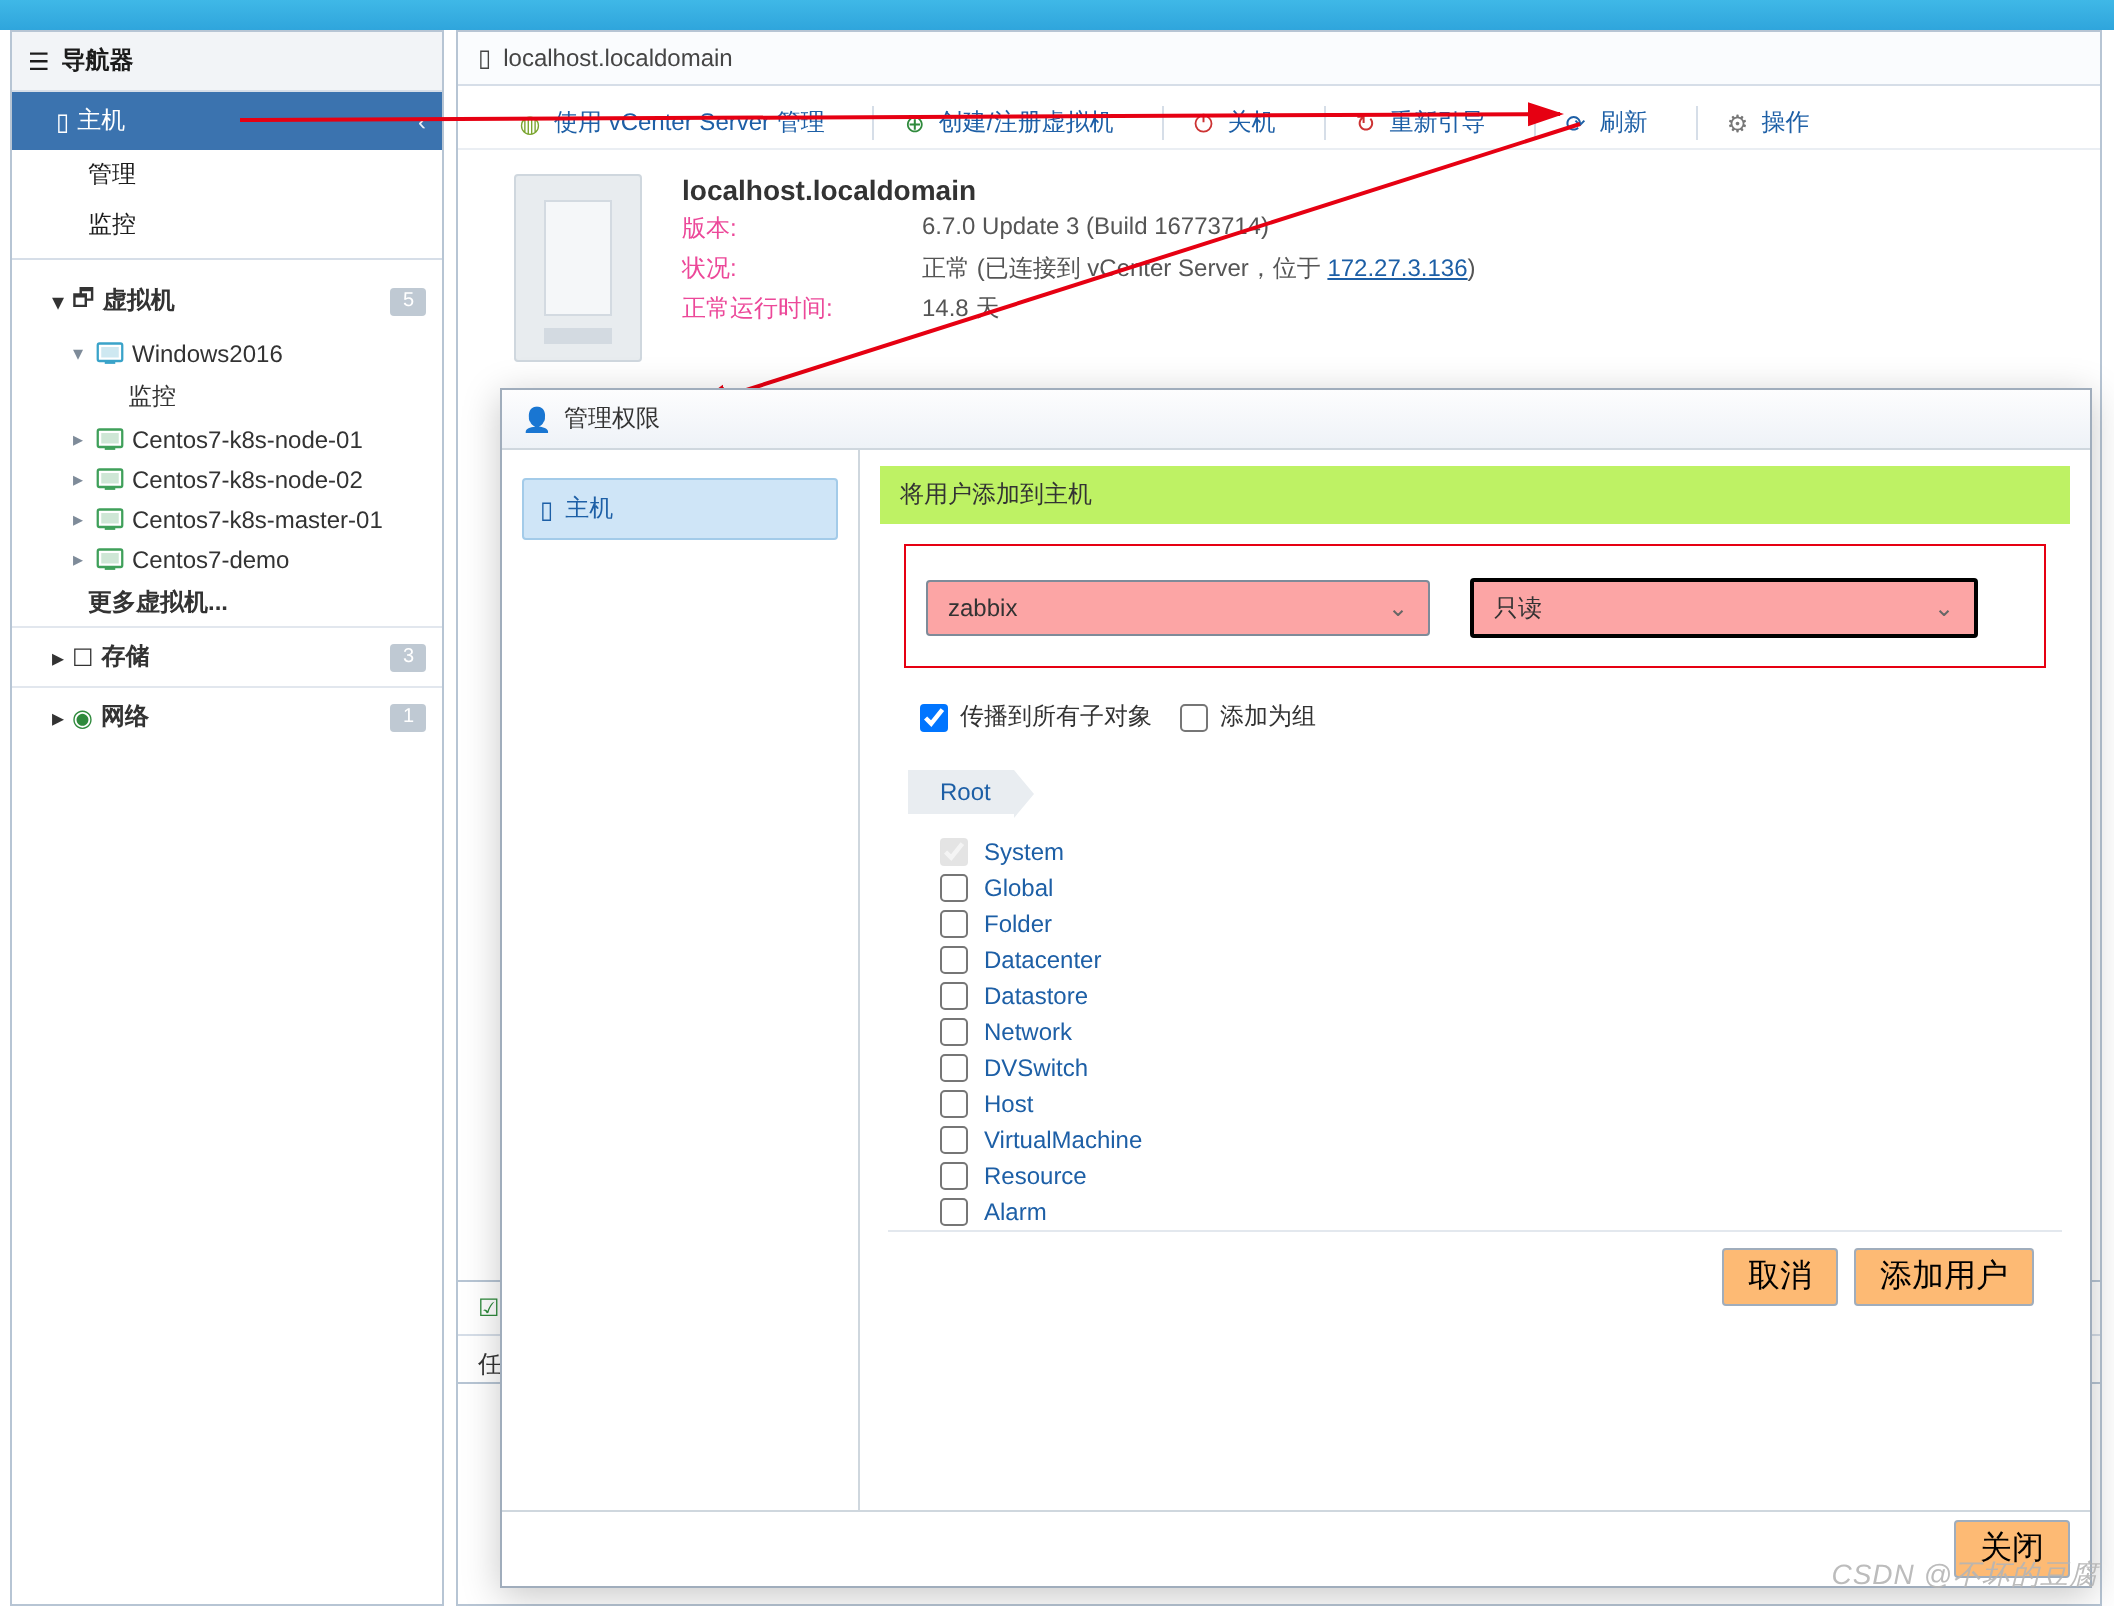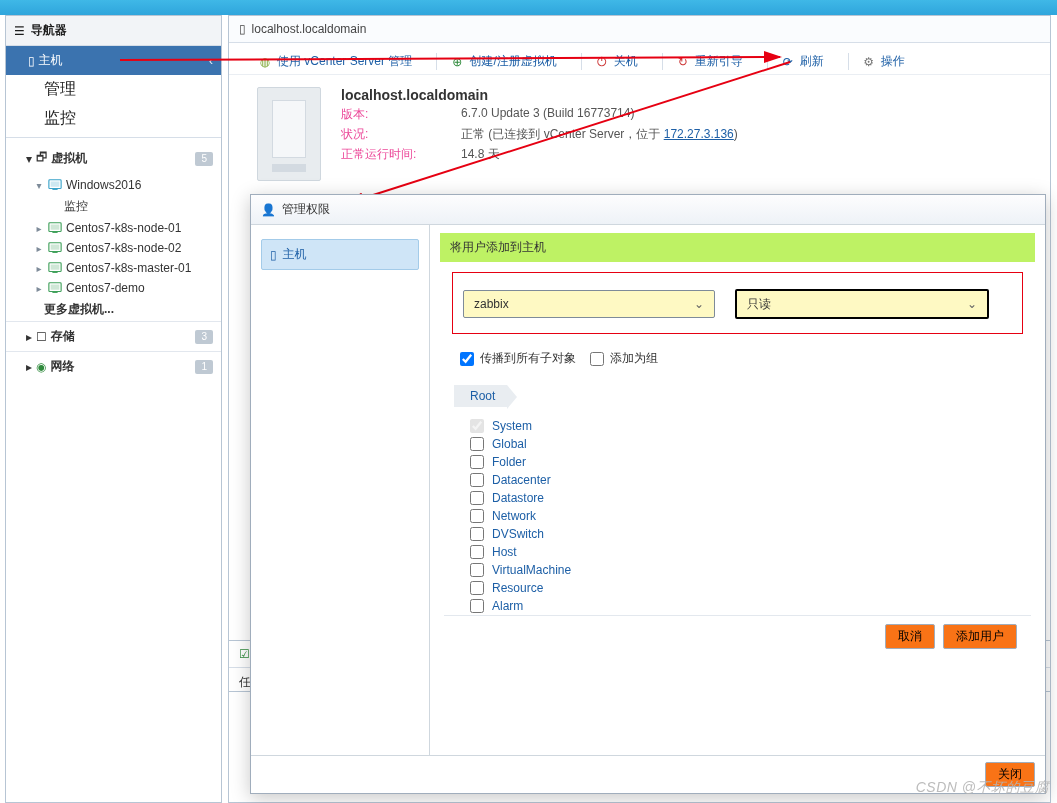--- a/index.html
+++ b/index.html
@@ -38,21 +38,21 @@
     padding:6px 8px 6px 22px;
     display:flex; align-items:center; justify-content:space-between;
     font-size:12px;
     cursor:pointer;
   }
   .nav-host-sel .label { display:flex; align-items:center; gap:4px; }
   .nav-sub {
     padding:4px 12px 4px 38px;
     color:#1c1c1c;
     cursor:pointer;
-    font-size:16px;
+    font-size:12px;
   }
   .nav-sep { height:1px; background:#d6dee8; margin:4px 0;}
   .nav-vm-header {
     padding:6px 8px 6px 20px; display:flex; align-items:center; justify-content:space-between;
     cursor:pointer;
   }
   .nav-vm-header .left { display:flex; align-items:center; gap:4px; }
   .badge { background:#bfc9d3; color:#fff; font-size:10px; border-radius:2px; padding:0 6px; line-height:14px;}
   .nav-tree {
     font-size:12px;
@@ -172,21 +172,21 @@
     padding:16px 10px 14px 10px;
     margin:0 8px 16px 8px;
     display:flex; gap:20px; align-items:center;
   }
   .combo {
     position:relative;
     display:flex; align-items:center; justify-content:space-between;
     border:1px solid #7e8b99;
     height:26px; padding:0 10px;
     flex:1; max-width:230px;
-    background:#fef9c3;
+    background:#fca5a5;
     cursor:pointer;
     border-radius:2px;
   }
   .combo.role { border-width:2px; border-color:#000;font-family:Liberation Serif, serif; }
   .combo .chev { color:#666; }
   .chk-row { display:flex; align-items:center; gap:14px; margin:4px 0 18px 16px; }
   .chk { display:flex; align-items:center; gap:6px; }
   .chk input { width:14px; height:14px; margin:0;}
   .crumb-tag {
     display:inline-flex; align-items:center;
@@ -207,22 +207,22 @@
   .modal-footer {
     border-top:1px solid #cfd7de;
     padding:4px 10px;
     display:flex; justify-content:flex-end; gap:8px; align-items:center;
     height:28px;
   }
   .modal-subfooter {
     display:flex; justify-content:flex-end; gap:8px; padding:8px 14px; border-top:1px solid #e3e8ee;
   }
   .btn {
-    border:1px solid #a0adbc; background:#f97316; padding:3px 12px; cursor:pointer;
-    font-size:12px; border-radius:2px;
+    border:1px solid #a0adbc; background:#fdba74; padding:3px 12px; cursor:pointer;
+    font-size:16px; border-radius:2px;
   }
   .task-pane {
     position:absolute; left:228px; right:6px; bottom:0; height:160px;
     border:1px solid #b7c5d4; background:#fff;
   }
   .task-pane .hdr { padding:6px 10px; border-bottom:1px solid #d6dee8; display:flex; align-items:center; gap:6px; }
   .watermark {
     position:absolute; right:8px; bottom:6px; color:#b5b5b5; font-size:14px; letter-spacing:0.5px; font-style:italic;
     opacity:0.9; pointer-events:none;
   }

